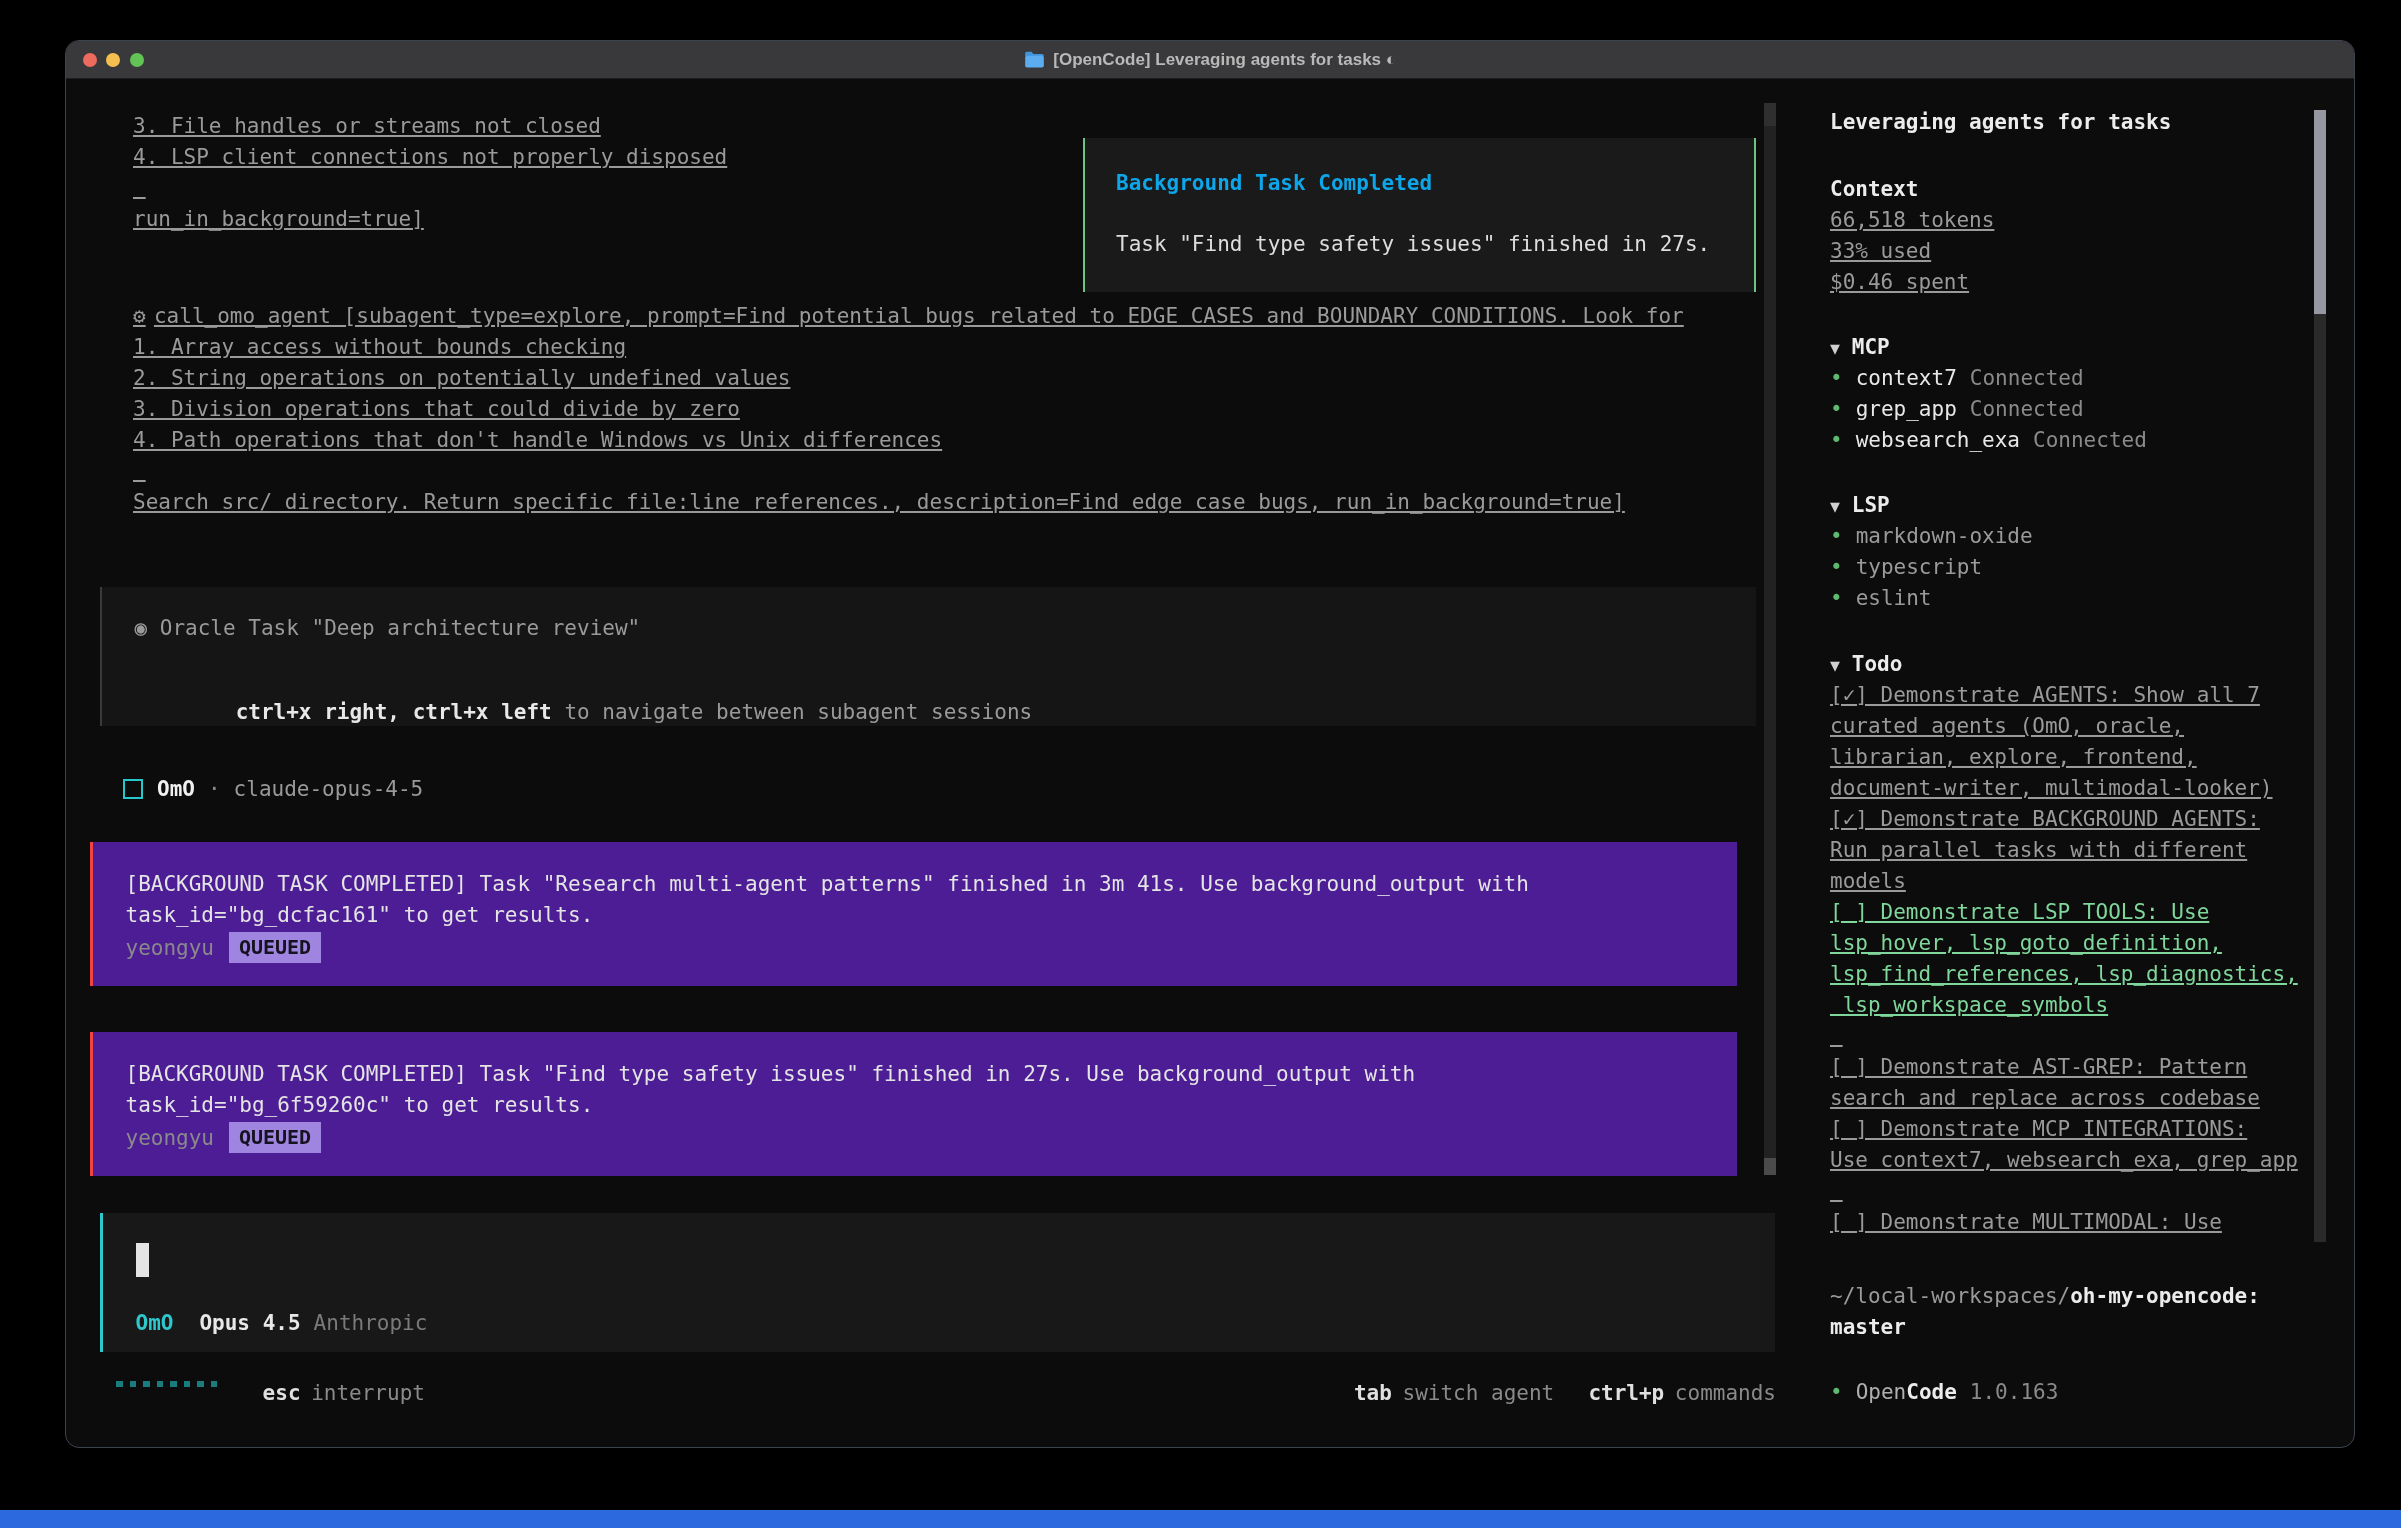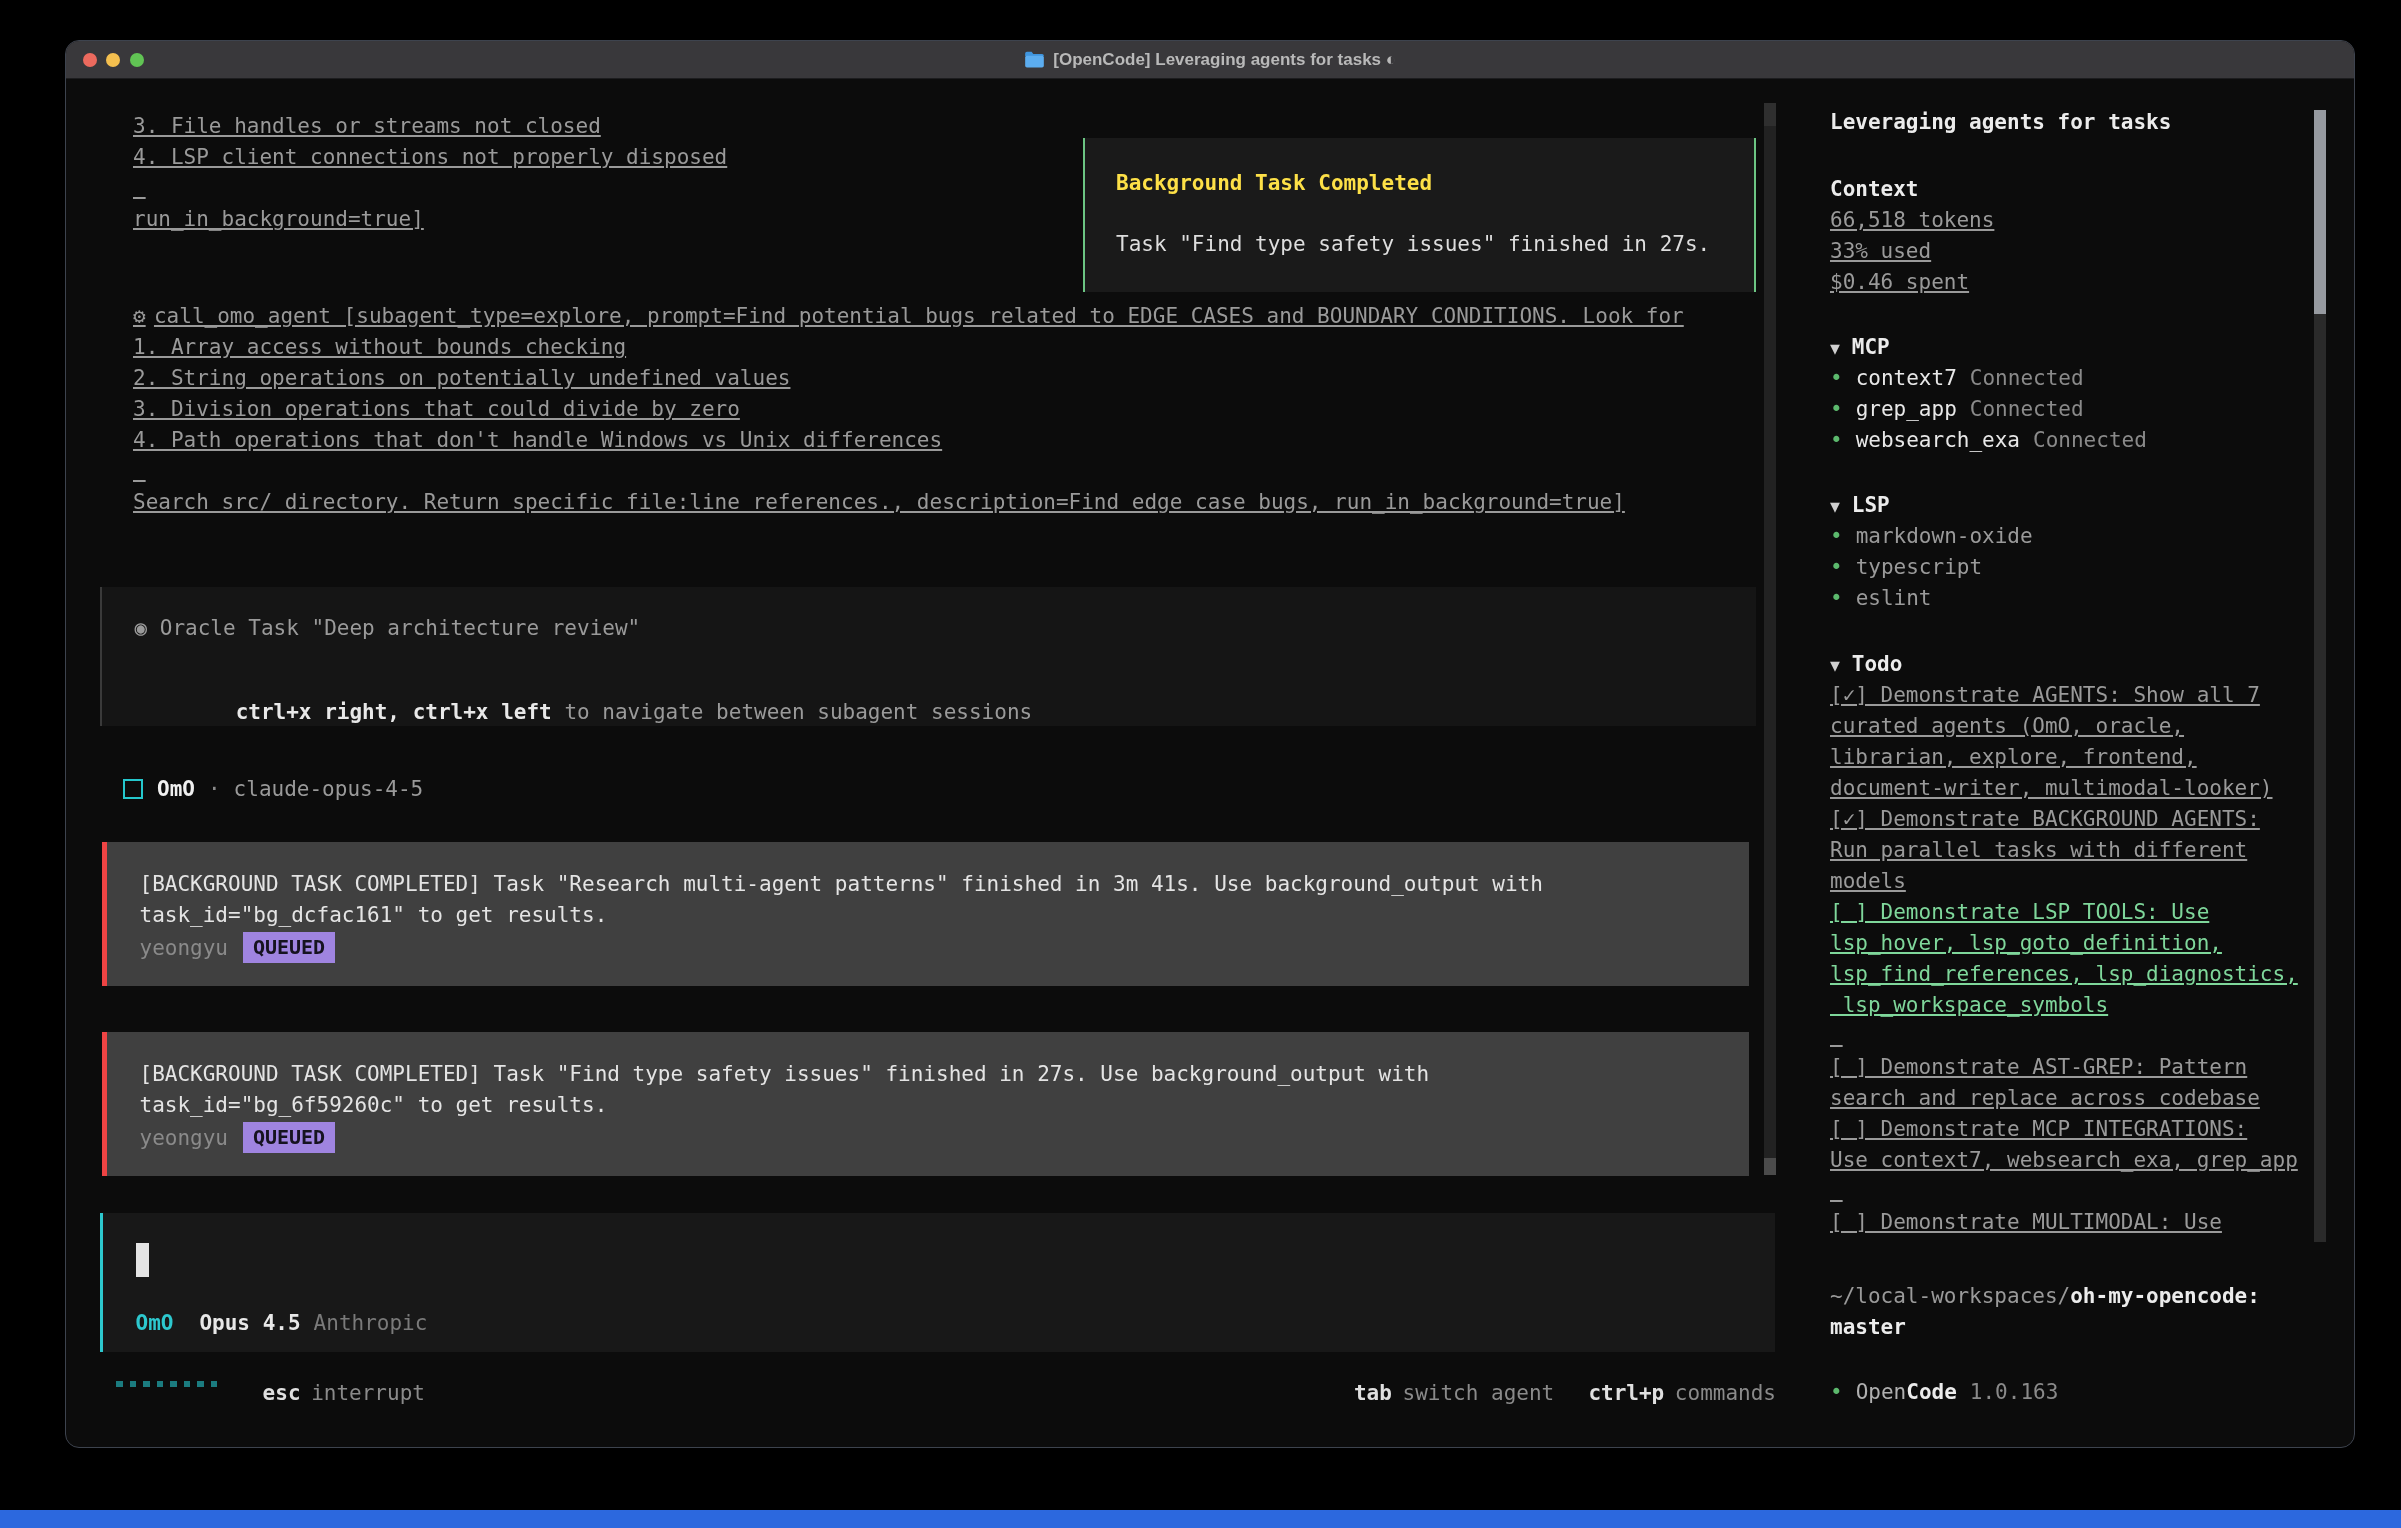--- a/index.html
+++ b/index.html
@@ -35,21 +35,21 @@
   .gray { color:#9a9a9a; }
   .green { color:#7fd79b; }
   .mono-block { position:absolute; }
 
   
   .toast {
     position:absolute; left:1017px; top:59px; width:673px; height:154px;
     background:#1a1a1a; border-left:2.4px solid #6cc583; border-right:2.4px solid #6cc583;
     padding:34px 31px;
   }
-  .toast-title { color:#fde047; font-weight:bold; font-size:21px; line-height:23.6px; }
+  .toast-title { color:#0ea5e9; font-weight:bold; font-size:21px; line-height:23.6px; }
   .toast-body { color:#dedede; font-size:21px; line-height:23.6px; margin-top:37px; }
 
   
   .gear-icon { color:#9a9a9a; margin-right:8.3px; }
 
   
   .oracle-card {
     position:absolute; left:34px; top:508px; width:1656px; height:139px;
     background:#151515; border-left:2.4px solid #3a3a3a; padding:26px 0 0 32.5px;
   }
@@ -61,22 +61,22 @@
   
   .agent-line { position:absolute; left:57px; top:698px; display:flex; align-items:center; font-size:21px; }
   .agent-icon { width:20px; height:20px; border:2.4px solid #25c7cd; background:#0c0c0c; padding:3px; margin-right:14px; }
   .agent-icon .fill { width:100%; height:100%; background:#25c7cd; }
   .agent-name { color:#f0f0f0; font-weight:bold; }
   .agent-sep { color:#8a8a8a; margin:0 13px; }
   .agent-model { color:#9a9a9a; }
 
   
   .task-card {
-    position:absolute; left:36px; width:1647px;
-    background:#404040; border-left:5px solid #ef4444; padding:27px 32.5px 22.5px 32.5px;
+    position:absolute; left:24px; width:1647px;
+    background:#4c1d95; border-left:3px solid #ef4444; padding:27px 32.5px 22.5px 32.5px;
   }
   .task-card.card1 { top:763px; }
   .task-card.card2 { top:953px; }
   .task-line { color:#e4e4e4; font-size:21px; height:31px; line-height:31px; white-space:pre; }
   .task-meta { display:flex; align-items:center; height:31px; margin-top:1.2px; }
   .task-user { color:#8a8a8a; font-size:21px; margin-right:15.4px; }
   .queued-badge {
     background:#9f84e0; color:#161320; font-weight:bold; font-size:20px;
     padding:3.5px 9.5px; line-height:23.6px;
   }

